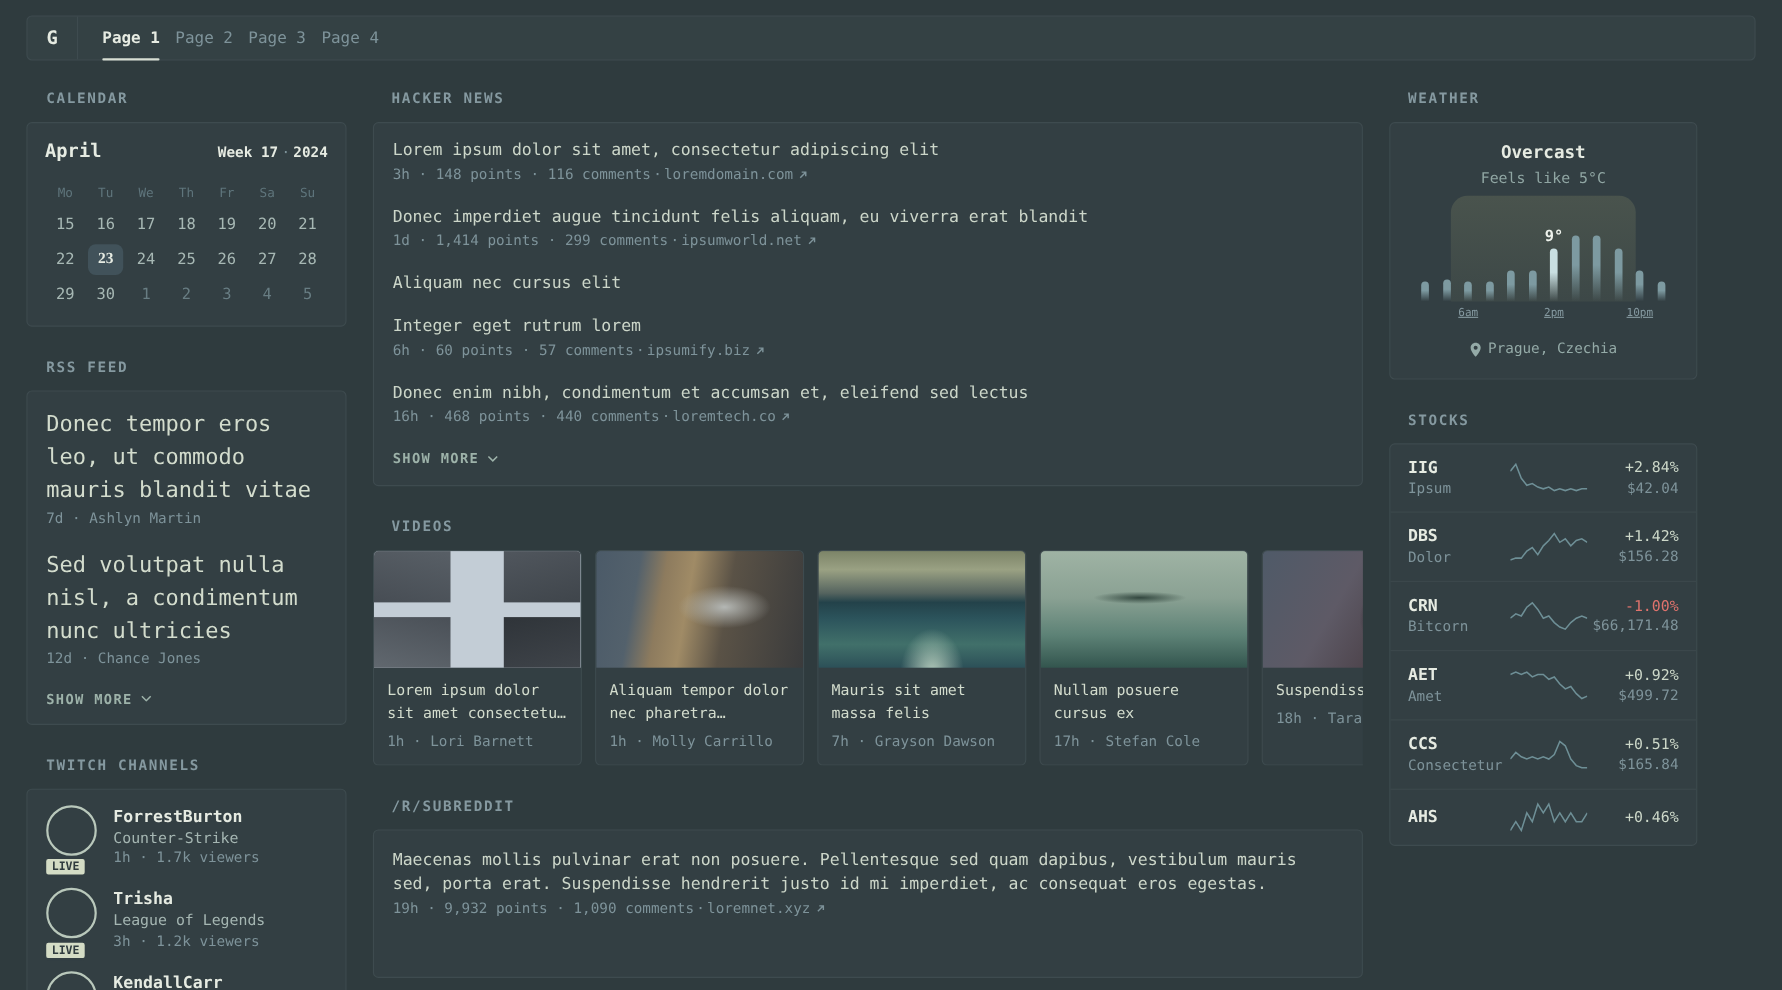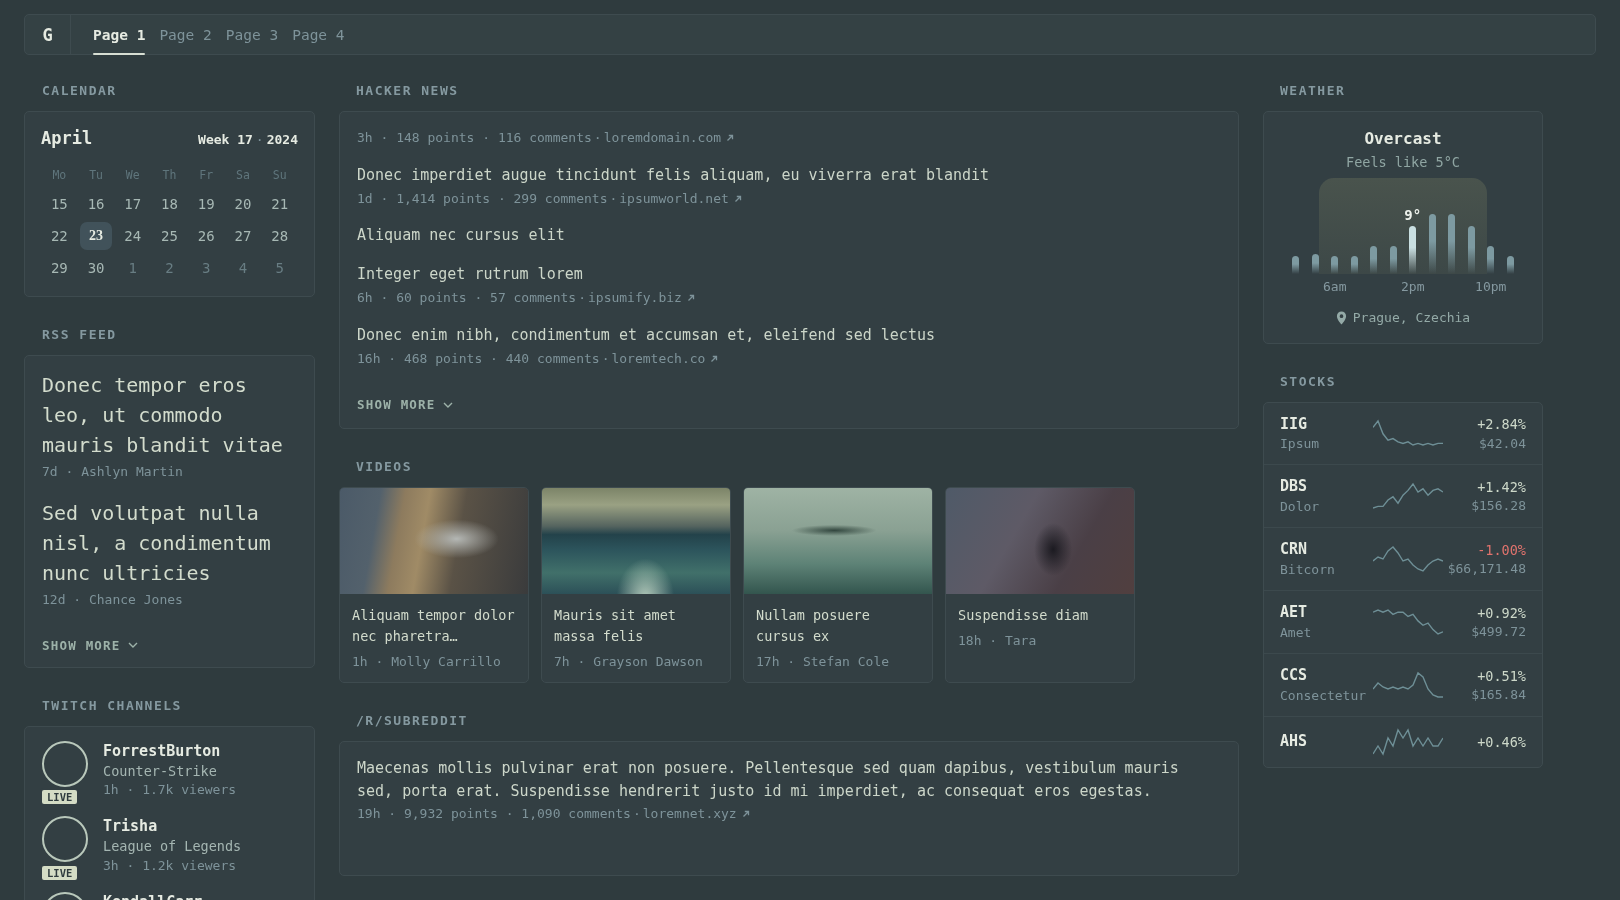--- a/index.html
+++ b/index.html
@@ -73,21 +73,21 @@
        width:32px;justify-self:center;}
   .day.dim{color:#687d83;}
   .day.selected{background:var(--sel-bg);color:var(--bright);font-weight:bold;font-family:Liberation Serif, serif;}
   
   .list-card{padding:14px 17px;}
   .feed-item{margin-bottom:16px;cursor:pointer;}
   .feed-title{font-size:20px;color:var(--text);line-height:1.5;}
   .meta{font-size:13px;color:var(--muted);margin-top:3px;line-height:1.45;}
   .meta .sep{padding:0 2px;}
   .showmore{display:inline-flex;align-items:center;gap:7px;font-size:12.5px;letter-spacing:1.2px;
-    color:#9db2a9;font-weight:bold;cursor:pointer;margin-top:12px;}
+    color:#9db2a9;font-weight:bold;cursor:pointer;margin-top:2px;}
   .showmore svg{stroke:#9db2a9;}
   
   .channel{display:flex;gap:15px;margin-bottom:16px;cursor:pointer;}
   .avatar-wrap{position:relative;width:46px;flex:0 0 46px;}
   .avatar{width:46px;height:46px;border-radius:50%;border:2px solid #b9c8bb;}
   .live-badge{position:absolute;left:-2px;bottom:-6px;background:var(--badge-bg);color:var(--badge-text);
     font-size:10.5px;font-weight:bold;padding:1px 5px;border-radius:4px;border:2px solid var(--card);}
   .ch-name{font-size:15px;font-weight:bold;color:var(--bright);line-height:1.4;}
   .ch-game{font-size:13.5px;color:#a5b6b2;line-height:1.45;}
   .ch-meta{font-size:13px;color:var(--muted);line-height:1.45;}
@@ -133,21 +133,21 @@
   .w-chart{position:relative;height:80px;margin:24px 6px 0 6px;display:flex;align-items:flex-end;}
   .day-zone{position:absolute;left:14%;right:14%;top:-16px;bottom:0;
     background:linear-gradient(to bottom,rgba(189,189,128,.16),rgba(189,189,128,.07));
     border-radius:15px 15px 0 0;}
   .hour{position:relative;flex:1;height:100%;display:flex;flex-direction:column;
     justify-content:flex-end;align-items:center;z-index:1;}
   .wbar{width:7px;border-radius:4px 4px 0 0;
     background:linear-gradient(to bottom,var(--wbar) 0%,var(--wbar) 45%,rgba(125,154,161,0) 100%);}
   .wbar.current{background:linear-gradient(to bottom,var(--wbar-cur) 0%,var(--wbar-cur) 45%,rgba(201,223,225,0) 100%);}
   .temp-label{font-size:14px;font-weight:bold;color:#eef2ec;margin-bottom:3px;}
-  .hour-label{position:absolute;top:calc(100% + 5px);font-size:13px;color:var(--sec-title);white-space:nowrap;}
+  .hour-label{position:absolute;top:calc(100% + 5px);font-size:10px;color:var(--sec-title);white-space:nowrap;text-decoration:underline;}
   .w-loc{margin-top:36px;font-size:13px;color:#94aaa7;display:inline-flex;align-items:center;gap:6px;}
   .w-loc svg{fill:#94aaa7;}
   
   .stocks-card{padding:0;}
   .stock-row{display:flex;align-items:center;padding:11px 16px;cursor:pointer;}
   .stock-row + .stock-row{border-top:1px solid #3c494d;}
   .stock-id{width:92px;}
   .ticker{font-size:15px;font-weight:bold;color:var(--bright);line-height:1.45;}
   .stock-name{font-size:13px;color:var(--muted);line-height:1.4;}
   .spark{flex:1;display:flex;justify-content:center;align-items:center;}
@@ -313,20 +313,21 @@
       </div>
     </div>
   </div>
 
   <div class="col mid">
     <div class="section">
       <div class="section-title">HACKER NEWS</div>
       <div class="card hn-card">
         
           <div class="hn-item">
+            <div class="hn-title">Lorem ipsum dolor sit amet, consectetur adipiscing elit</div>
             <div class="meta"><span>3h · 148 points · 116 comments</span><span class="sep">·</span><span class="domain">loremdomain.com</span><svg class="ext" width="10" height="10" viewBox="0 0 10 10" fill="none" stroke="#7e939a">
                 <path d="M2.5 7.5 L7.5 2.5 M3.8 2.5 H7.5 V6.2" stroke-width="1.3"></path>
               </svg></div>
           </div>
         
           <div class="hn-item">
             <div class="hn-title">Donec imperdiet augue tincidunt felis aliquam, eu viverra erat blandit</div>
             <div class="meta"><span>1d · 1,414 points · 299 comments</span><span class="sep">·</span><span class="domain">ipsumworld.net</span><svg class="ext" width="10" height="10" viewBox="0 0 10 10" fill="none" stroke="#7e939a">
                 <path d="M2.5 7.5 L7.5 2.5 M3.8 2.5 H7.5 V6.2" stroke-width="1.3"></path>
               </svg></div>
@@ -356,20 +357,27 @@
               <polyline points="1,1 5,5 9,1" stroke-width="1.4"></polyline>
             </svg>
         </div>
       </div>
     </div>
 
     <div class="section">
       <div class="section-title">VIDEOS</div>
       <div class="video-row">
 
+          <div class="video-card">
+            <div class="thumb thumb-towers"></div>
+            <div class="video-body">
+              <div class="video-title">Lorem ipsum dolor sit amet consectetu…</div>
+              <div class="video-meta">1h · Lori Barnett</div>
+            </div>
+          </div>
 
           <div class="video-card">
             <div class="thumb thumb-camera"></div>
             <div class="video-body">
               <div class="video-title">Aliquam tempor dolor nec pharetra…</div>
               <div class="video-meta">1h · Molly Carrillo</div>
             </div>
           </div>
 
           <div class="video-card">

